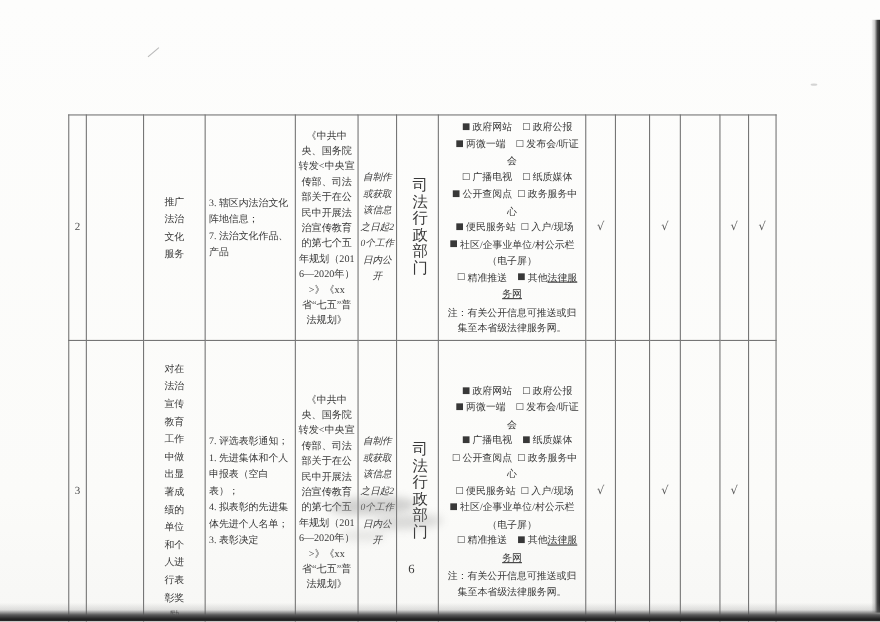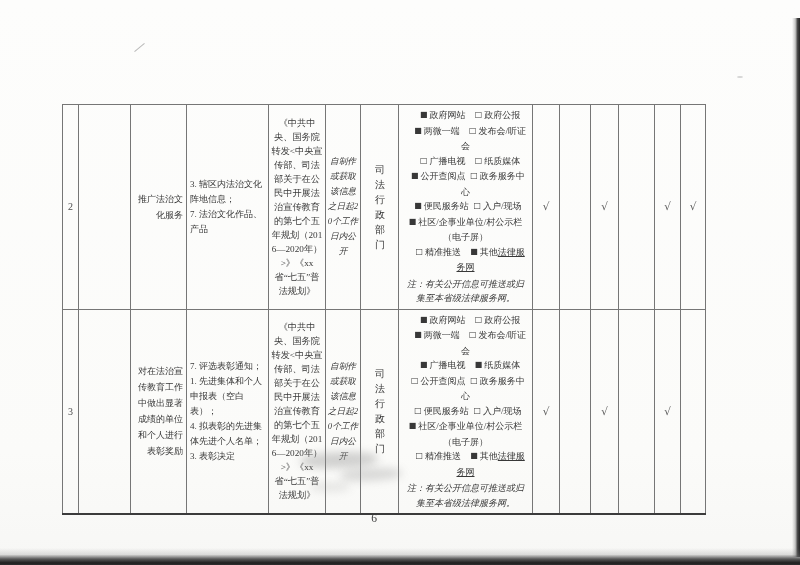--- a/index.html
+++ b/index.html
@@ -16,32 +16,32 @@
     border:1px solid #5f5f5f;border-bottom:2px solid #3b3b3b;
   }
   td{
     border:1px solid #767676;
     vertical-align:middle;text-align:center;
     font-size:9.3px;line-height:15px;
     padding:2px;overflow:hidden;
     word-break:break-all;
   }
   td.c-no{font-size:10px;color:#4a4a4a;}
-  td.c-item{font-size:9px;line-height:16px;padding:3px;text-align:right;}
+  td.c-item{font-size:9px;line-height:16px;padding:17px;}
   td.c-content{text-align:left;font-size:9px;line-height:15px;padding:2px 3px;}
   td.c-basis{font-size:9.2px;line-height:14px;padding:1px;}
   td.c-deadline{font-size:8.7px;line-height:15px;padding:1px 0;font-style:italic;}
-  td.c-dept{font-size:10px;line-height:15px;padding:14px;}
+  td.c-dept{font-size:14px;line-height:15px;padding:14px;}
   td.c-channels{text-align:center;font-size:9px;line-height:14.5px;padding:3px 4px;vertical-align:middle;margin-left:28px;}
   td.c-mark{font-size:10.5px;color:#5a5a5a;font-family:"DejaVu Sans",sans-serif;}
   .ch-line{margin:0;}
   .ch-left{display:inline-block;width:64px;}
   .box{font-family:"DejaVu Sans",sans-serif;font-size:8px;margin-right:2px;position:relative;top:-1px;}
   .ul{text-decoration:underline;}
-  .note{margin-top:2px;font-style:italic;}
+  .note{margin-top:2px;}
   .page-number{
     position:absolute;left:352px;top:512px;width:44px;text-align:center;
     font-size:11.5px;color:#3c3c3c;
   }
   
   .edge-right{
     position:absolute;top:18px;right:0;width:8px;height:539px;
     background:linear-gradient(to right,rgba(80,80,80,0) 0%,rgba(80,80,80,.30) 40%,#454545 70%,#242424 100%);
   }
   .edge-bottom{

